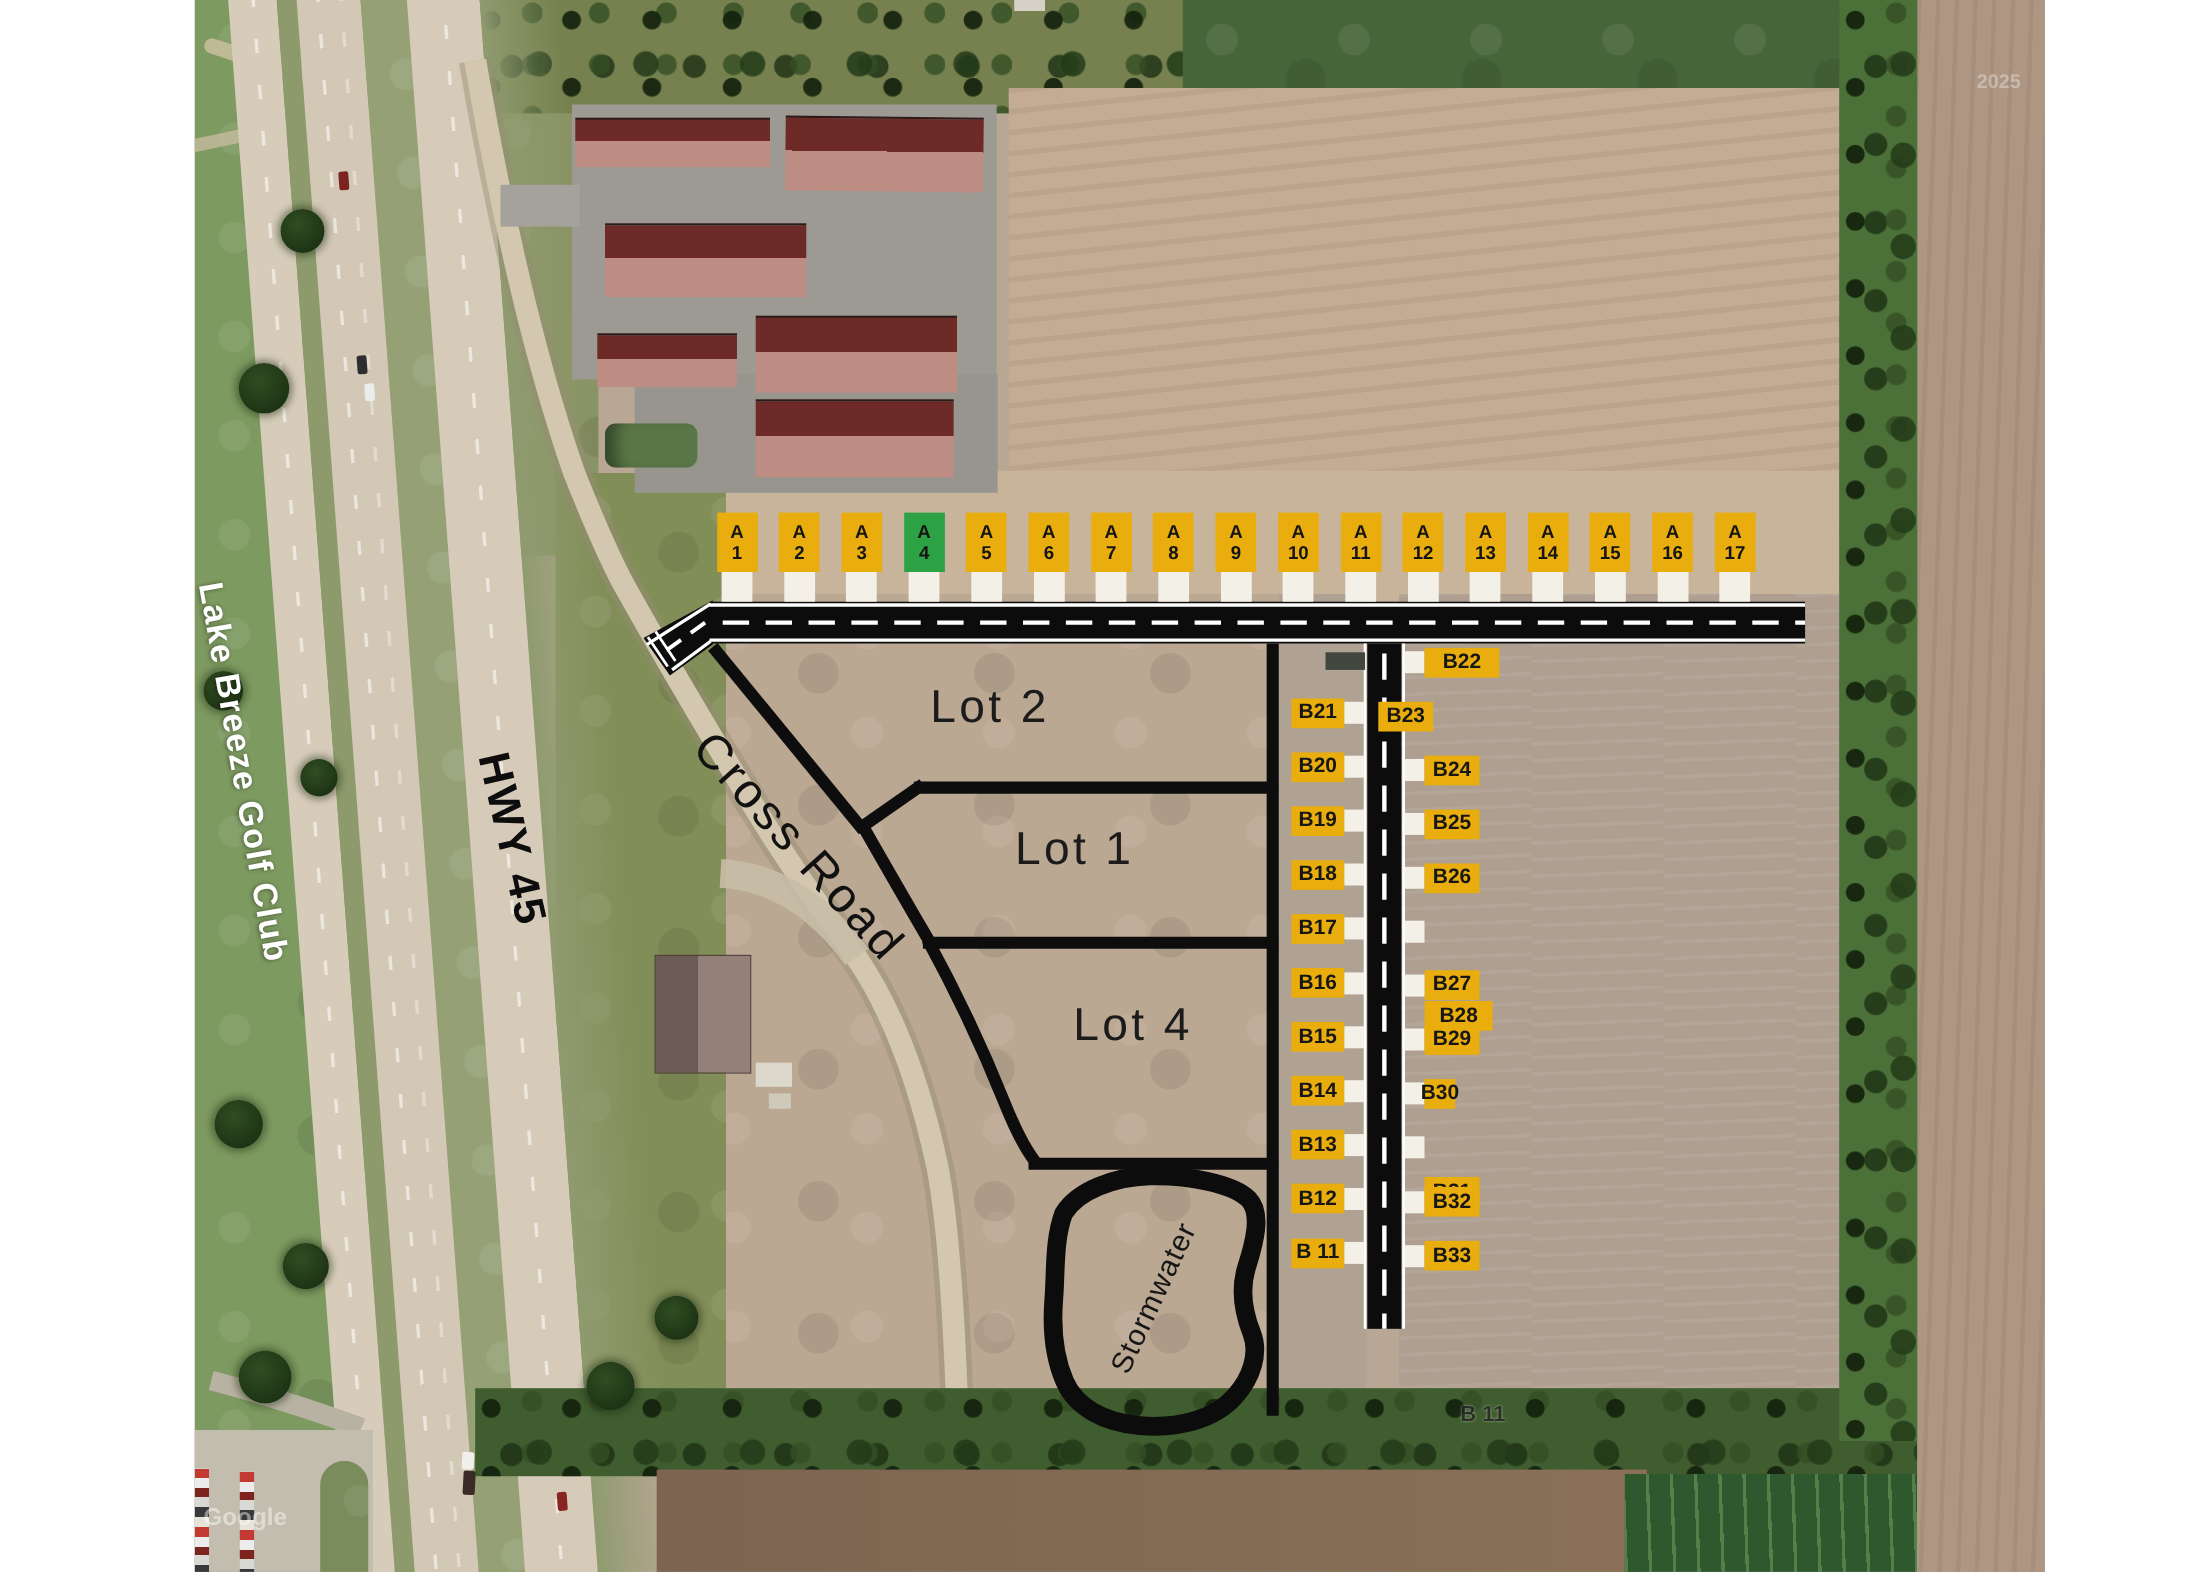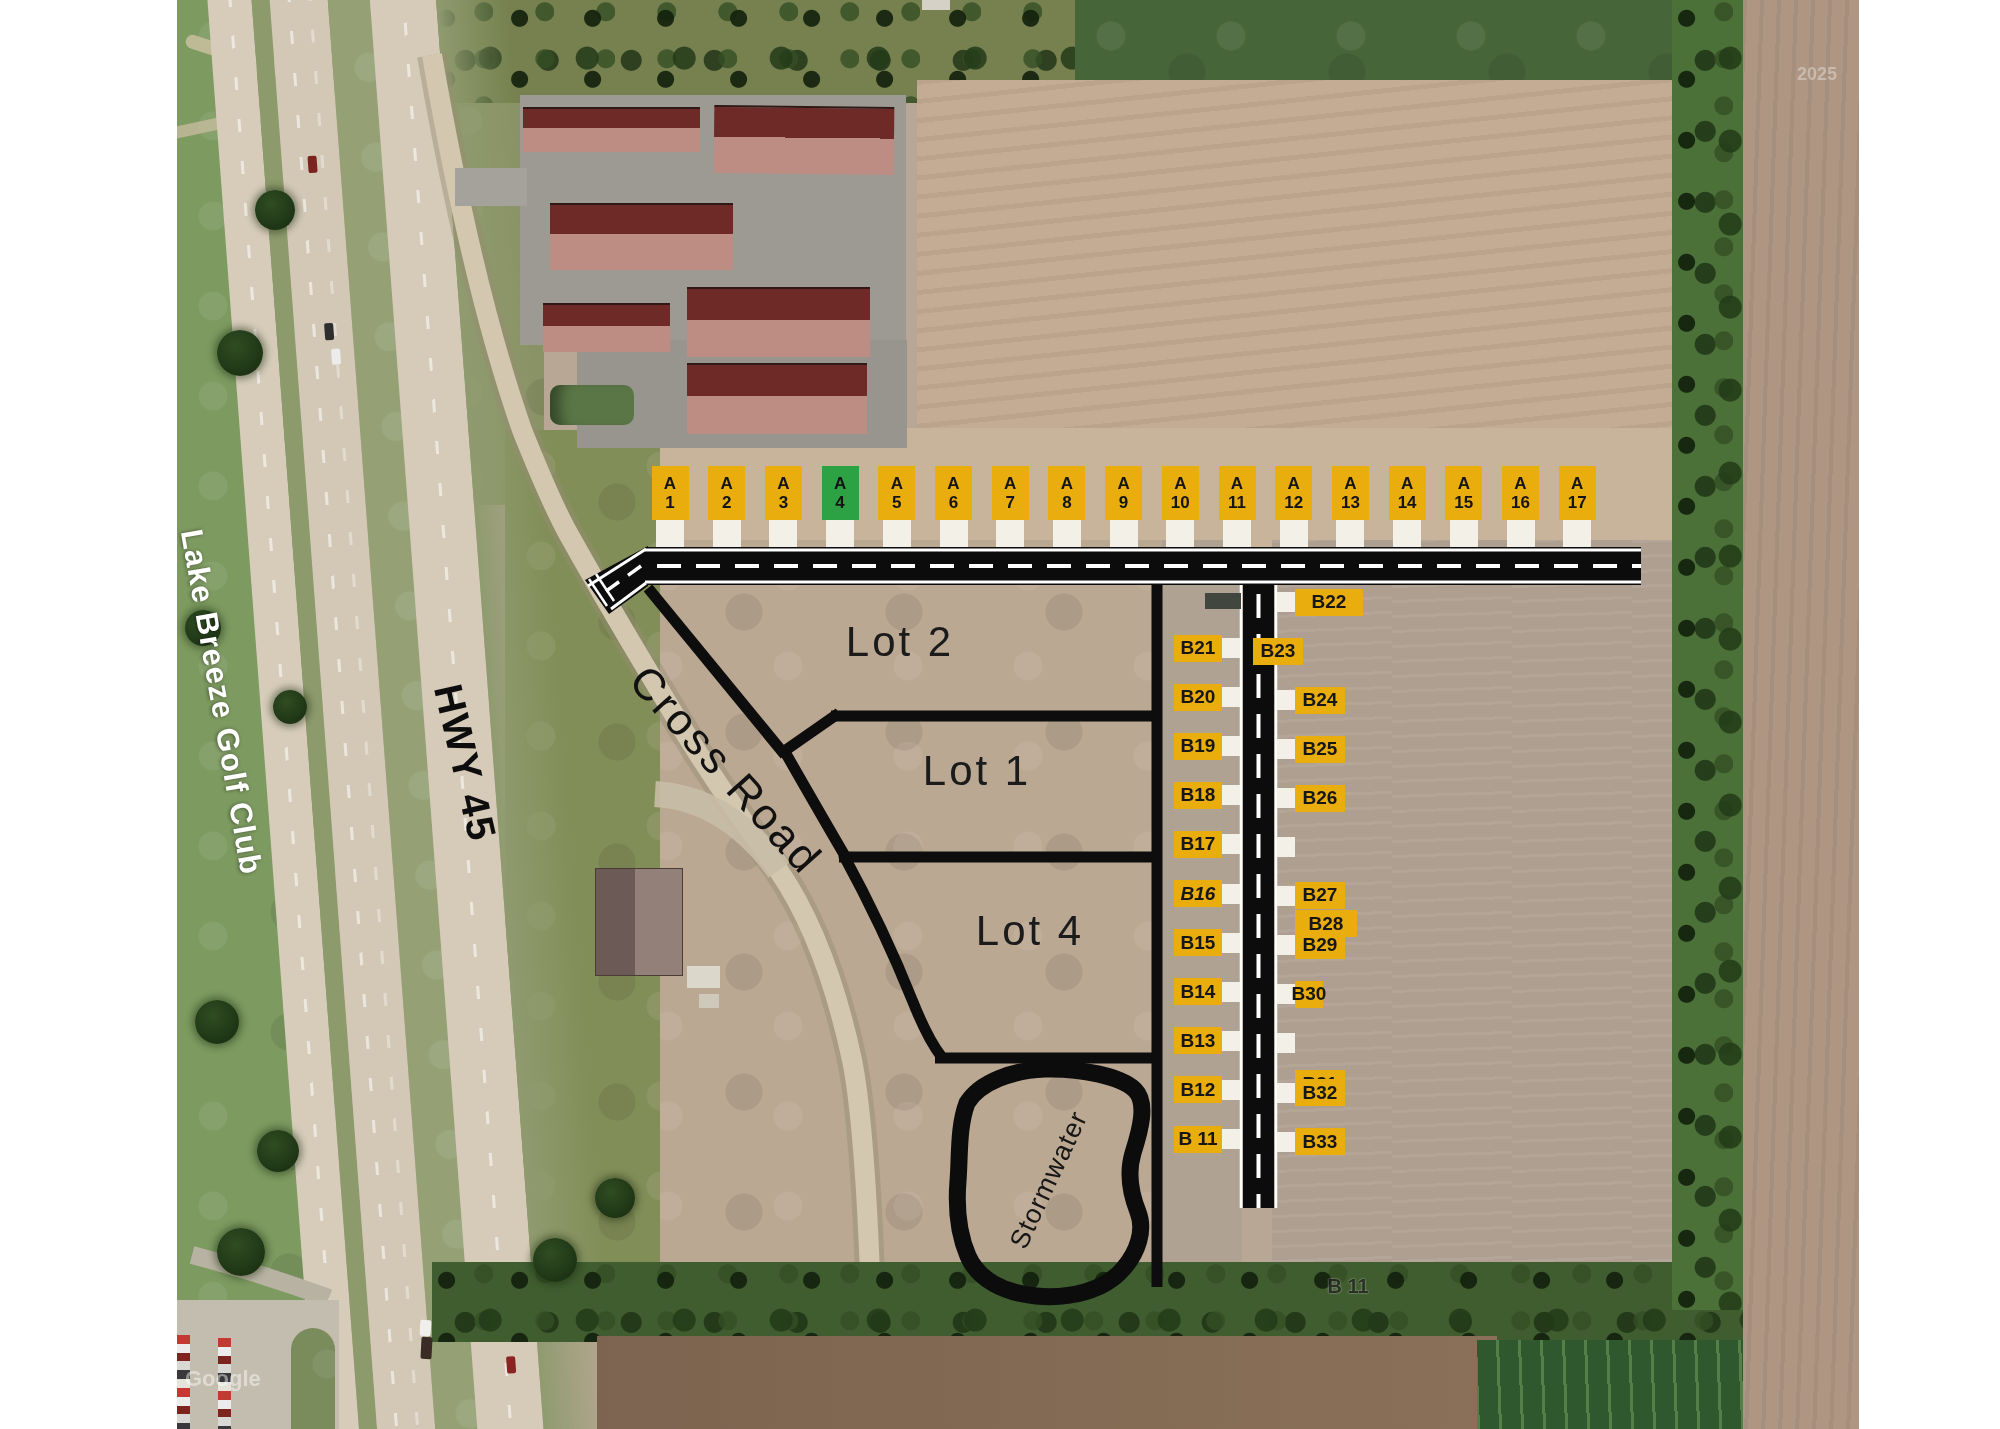--- a/index.html
+++ b/index.html
@@ -256,21 +256,21 @@
         <div class="b-marker" style="top: 634.5px; left: 997px; width: 48px;">B21</div>
         <div class="stem" style="top: 687.1px; width: 18px; height: 20px; left: 1045px;"></div>
         <div class="b-marker" style="top: 683.6px; left: 997px; width: 48px;">B20</div>
         <div class="stem" style="top: 736.2px; width: 18px; height: 20px; left: 1045px;"></div>
         <div class="b-marker" style="top: 732.7px; left: 997px; width: 48px;">B19</div>
         <div class="stem" style="top: 785.3px; width: 18px; height: 20px; left: 1045px;"></div>
         <div class="b-marker" style="top: 781.8px; left: 997px; width: 48px;">B18</div>
         <div class="stem" style="top: 834.4px; width: 18px; height: 20px; left: 1045px;"></div>
         <div class="b-marker" style="top: 830.9px; left: 997px; width: 48px;">B17</div>
         <div class="stem" style="top: 883.5px; width: 18px; height: 20px; left: 1045px;"></div>
-        <div class="b-marker" style="top: 880px; left: 997px; width: 48px; font-style: italic;">B16</div>
+        <div class="b-marker" style="top: 880px; left: 997px; width: 48px;">B16</div>
         <div class="stem" style="top: 932.6px; width: 18px; height: 20px; left: 1045px;"></div>
         <div class="b-marker" style="top: 929.1px; left: 997px; width: 48px;">B15</div>
         <div class="stem" style="top: 981.7px; width: 18px; height: 20px; left: 1045px;"></div>
         <div class="b-marker" style="top: 978.2px; left: 997px; width: 48px;">B14</div>
         <div class="stem" style="top: 1030.8px; width: 18px; height: 20px; left: 1045px;"></div>
         <div class="b-marker" style="top: 1027.3px; left: 997px; width: 48px;">B13</div>
         <div class="stem" style="top: 1079.9px; width: 18px; height: 20px; left: 1045px;"></div>
         <div class="b-marker" style="top: 1076.4px; left: 997px; width: 48px;">B12</div>
         <div class="stem" style="top: 1129px; width: 18px; height: 20px; left: 1045px;"></div>
         <div class="b-marker" style="top: 1125.5px; left: 997px; width: 48px;">B 11</div>

